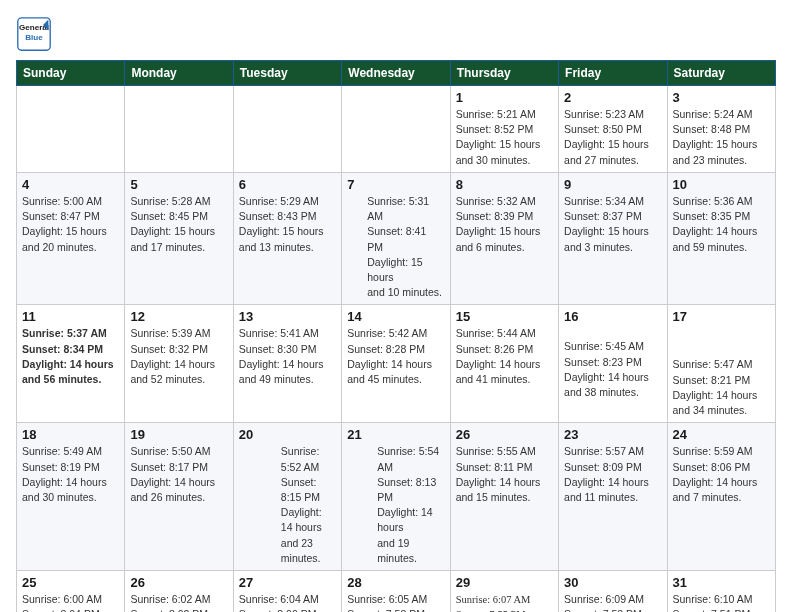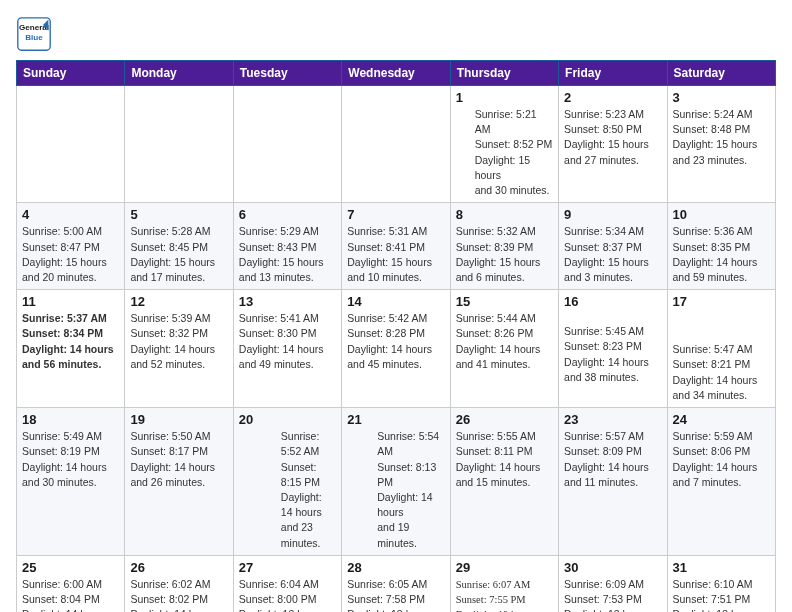--- a/index.html
+++ b/index.html
@@ -36,21 +36,21 @@
       font-size: 15px;
       color: #444;
       margin-top: 2px;
     }
     table {
       width: 100%;
       border-collapse: collapse;
       font-size: 11px;
     }
     thead tr th {
-      background: #4c1d95;
+      background: #14532d;
       color: #fff;
       font-weight: bold;
       text-align: left;
       padding: 5px 6px;
       font-size: 12px;
       border: 1px solid #1a5a9a;
     }
     tbody tr td {
       border: 1px solid #ccc;
       vertical-align: top;
@@ -106,21 +106,21 @@
       </tr>
   </thead>
   <tbody id="tbody">
       <tr>
         <td class="empty-cell"></td>
         <td class="empty-cell"></td>
         <td class="empty-cell"></td>
         <td class="empty-cell"></td>
         <td>
           <span class="day-num">1</span>
-          <div class="day-info" style="white-space: pre-line; margin-left: 19px;">Sunrise: 5:21 AM
+          <div class="day-info" style="white-space: pre-line;">Sunrise: 5:21 AM
 Sunset: 8:52 PM
 Daylight: 15 hours
 and 30 minutes.</div>
         </td>
         <td>
           <span class="day-num">2</span>
           <div class="day-info" style="white-space: pre-line;">Sunrise: 5:23 AM
 Sunset: 8:50 PM
 Daylight: 15 hours
 and 27 minutes.</div>
@@ -150,21 +150,21 @@
         </td>
         <td>
           <span class="day-num">6</span>
           <div class="day-info" style="white-space: pre-line;">Sunrise: 5:29 AM
 Sunset: 8:43 PM
 Daylight: 15 hours
 and 13 minutes.</div>
         </td>
         <td>
           <span class="day-num">7</span>
-          <div class="day-info" style="white-space: pre-line;">Sunrise: 5:31 AM
+          <div class="day-info" style="white-space: pre-line; margin-left: 20px;">Sunrise: 5:31 AM
 Sunset: 8:41 PM
 Daylight: 15 hours
 and 10 minutes.</div>
         </td>
         <td>
           <span class="day-num">8</span>
           <div class="day-info" style="white-space: pre-line;">Sunrise: 5:32 AM
 Sunset: 8:39 PM
 Daylight: 15 hours
 and 6 minutes.</div>

